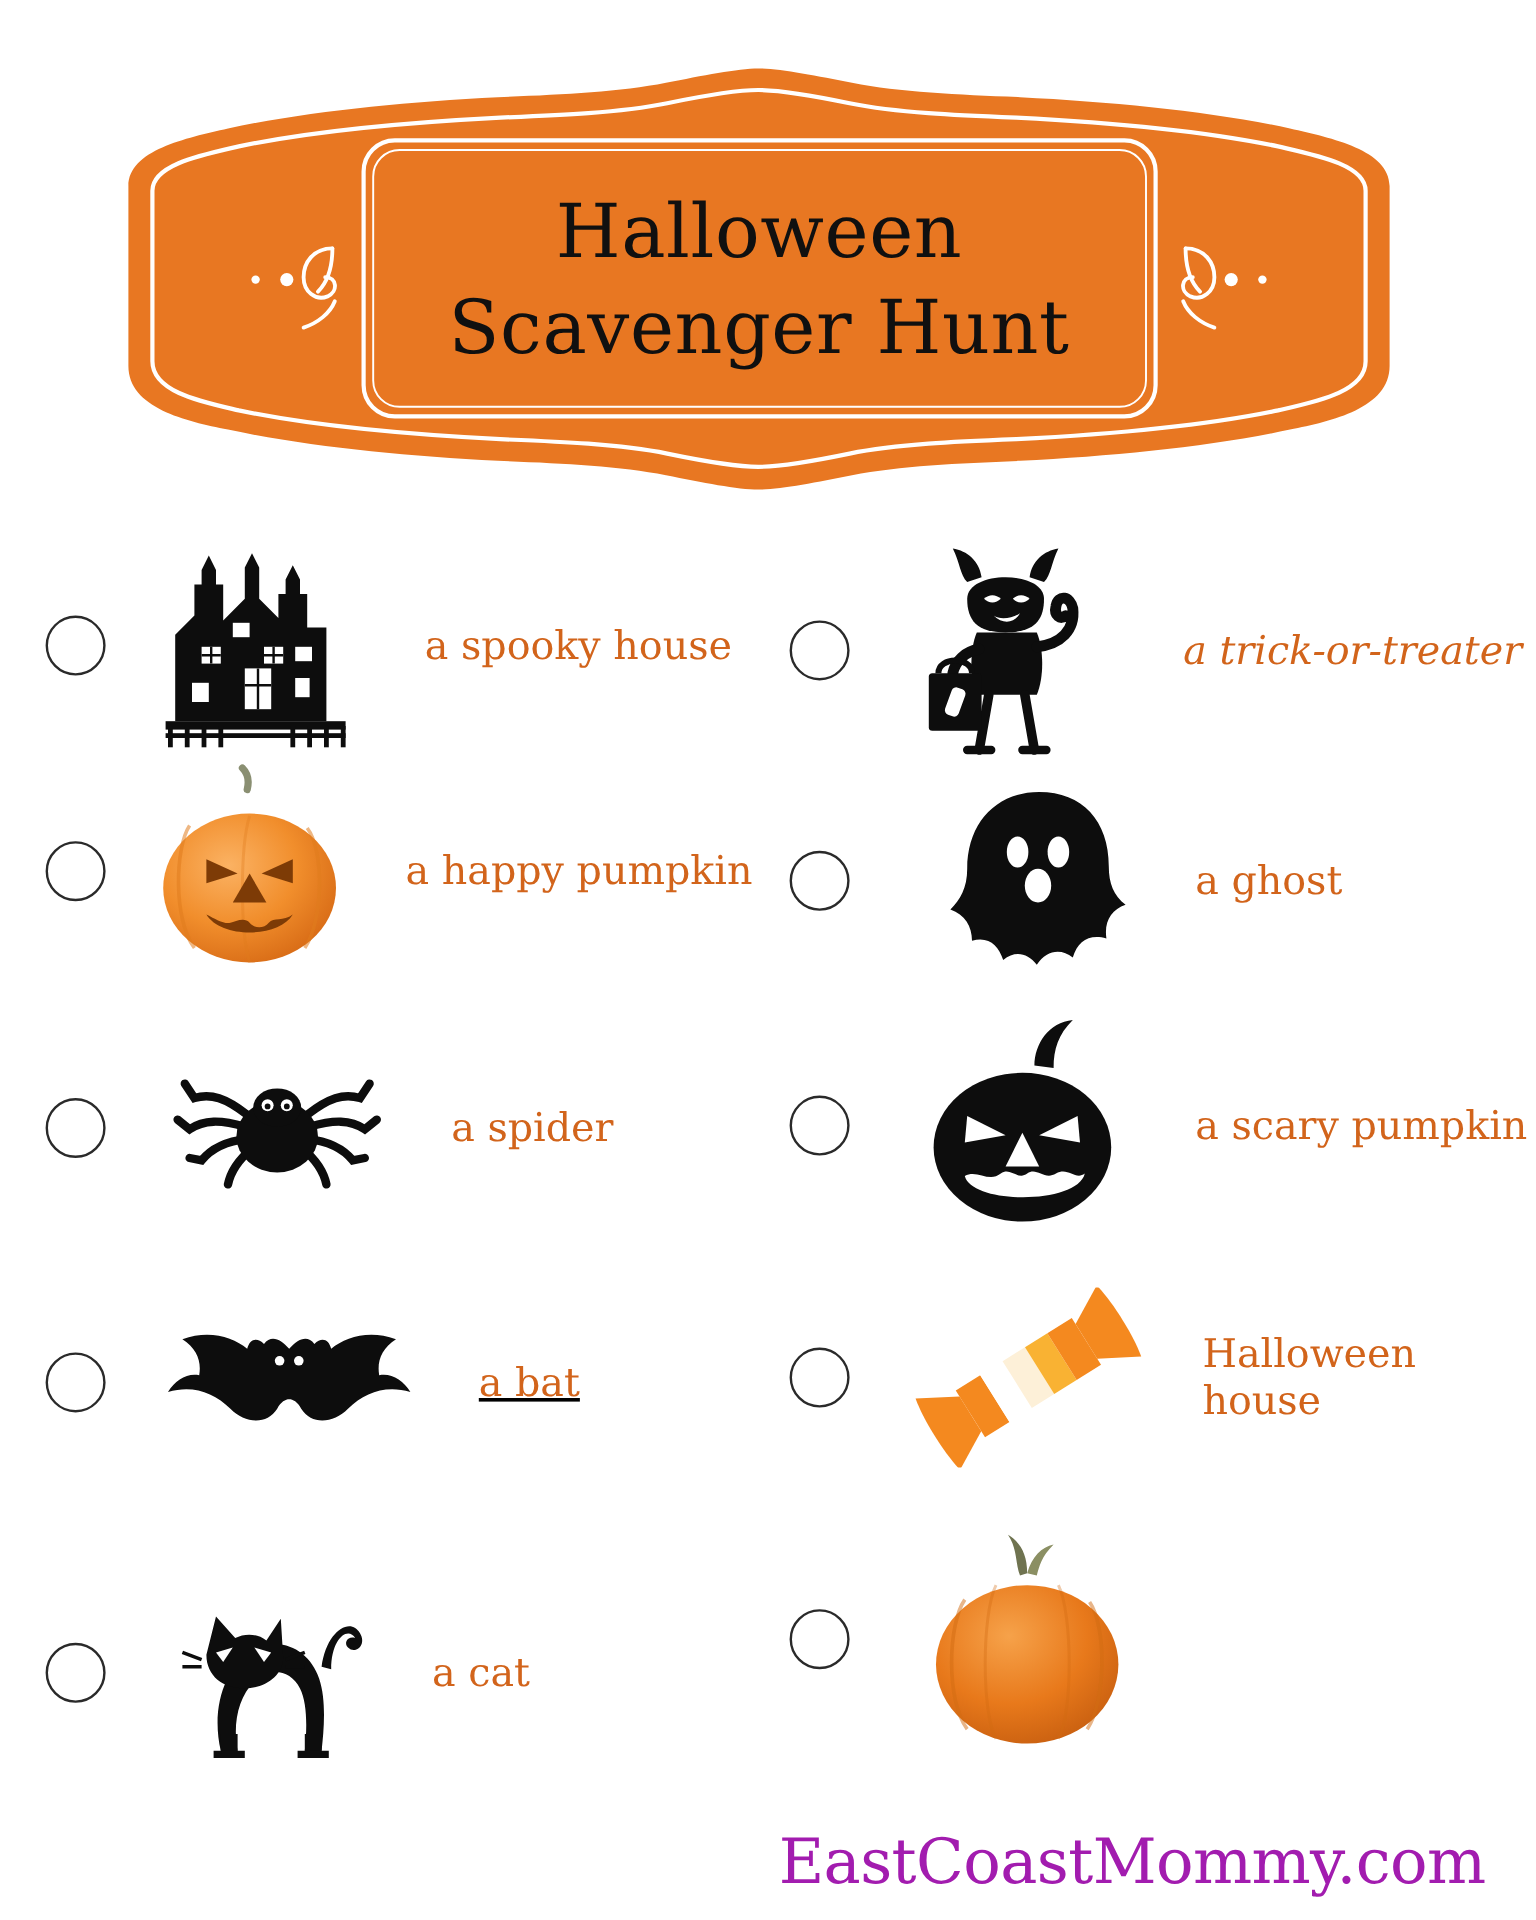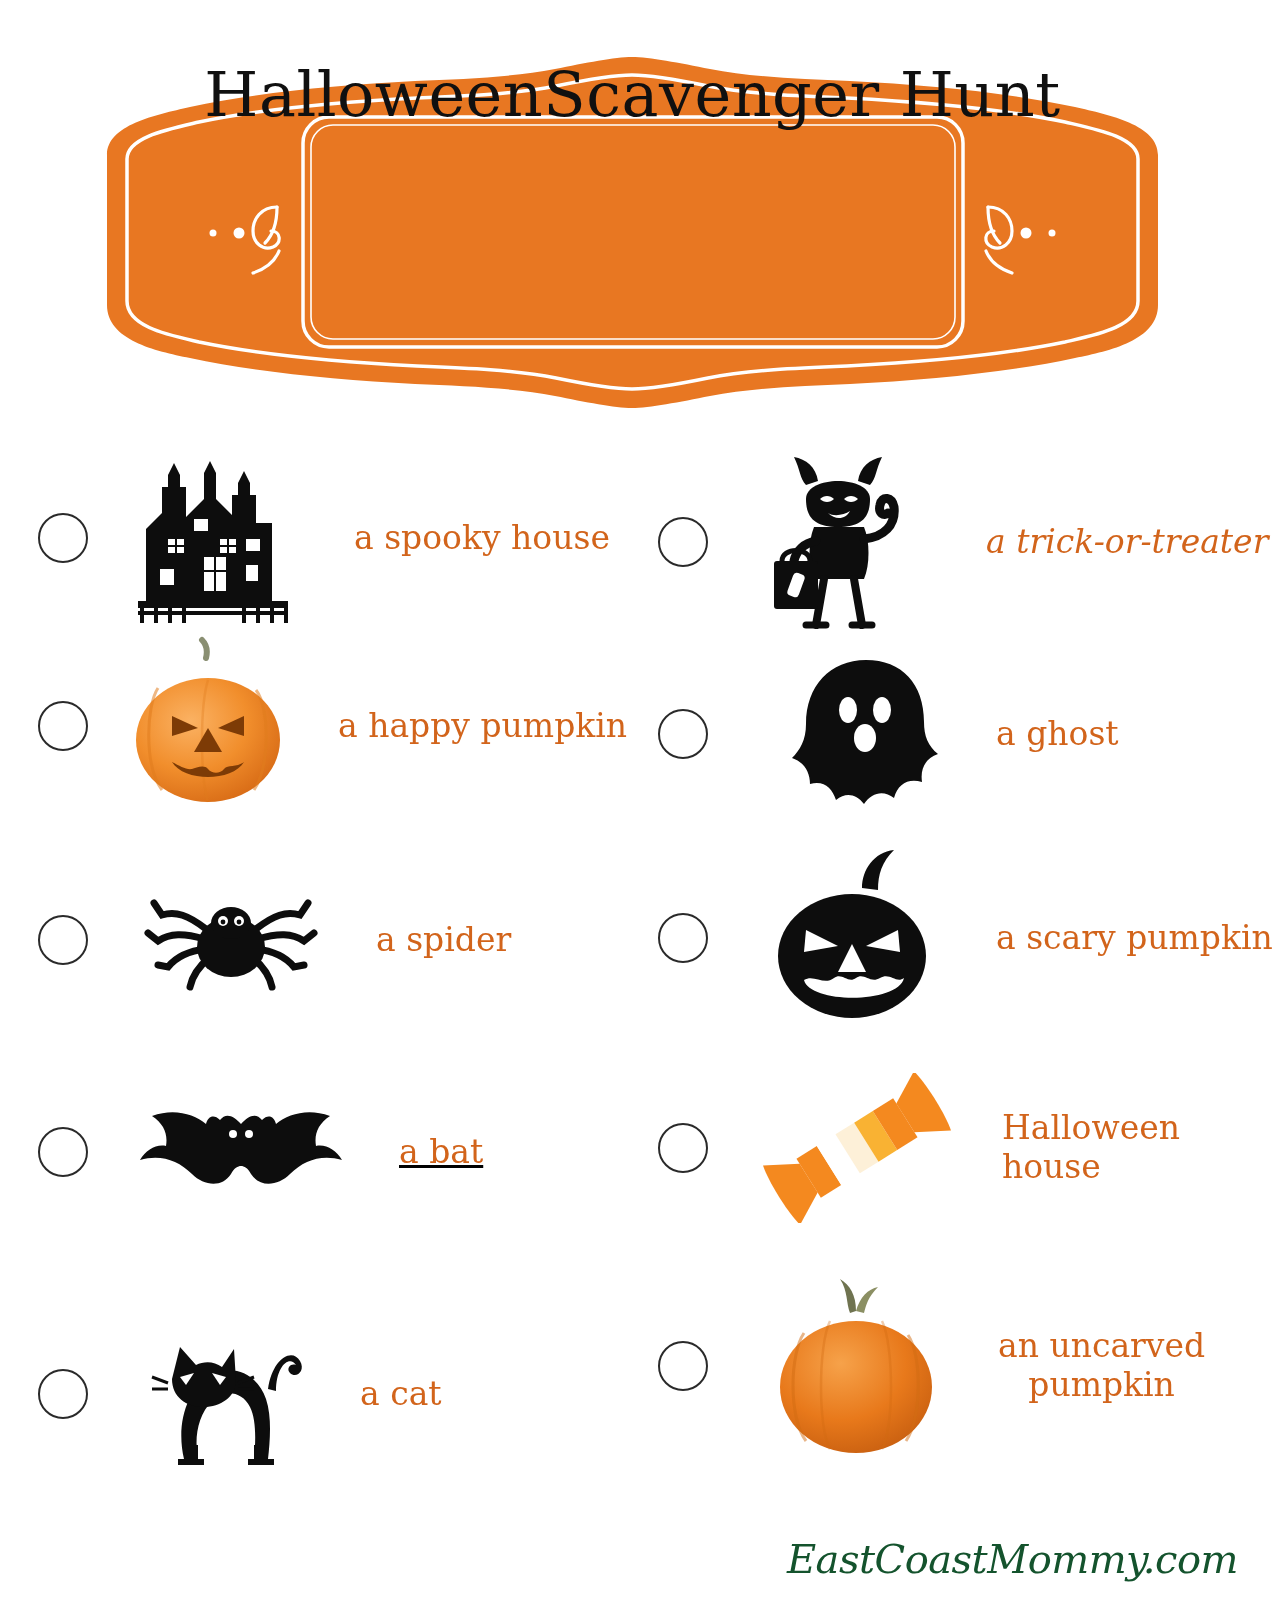--- a/index.html
+++ b/index.html
@@ -24,22 +24,22 @@
     height: 355px;
   }
   #banner-wrap svg { display: block; }
   #banner-title {
     position: absolute;
     left: 0;
     top: 0;
     width: 1075px;
     height: 355px;
     display: flex;
-    flex-direction: row;
-    align-items: flex-start;
+    flex-direction: column;
+    align-items: center;
     justify-content: center;
     pointer-events: none;
   }
   .banner-line {
     font-family: "DejaVu Serif", serif;
     font-size: 62px;
     color: #101010;
     line-height: 1.28;
     letter-spacing: 0.5px;
     white-space: nowrap;
@@ -96,23 +96,22 @@
     margin-left: 14px;
   }
   .label.two-line { text-align: center; }
 
   
   #watermark {
     position: absolute;
     right: 42px;
     bottom: 18px;
     font-family: "DejaVu Serif", serif;
-    font-style: italic;
-    font-size: 40px;
-    color: #14532d;
+    font-size: 52px;
+    color: #a21caf;
     letter-spacing: -0.5px;
   }
 </style>
 </head>
 <body>
 
 <div id="banner-wrap">
   <svg width="1075" height="355" viewBox="0 0 1075 355" xmlns="http://www.w3.org/2000/svg">
 
     <path d="M12,100
@@ -417,21 +416,17 @@
           </defs>
           <path d="M88,40 C88,24 82,14 72,8 C80,20 78,32 82,42 Z" fill="#6f7350"></path>
           <path d="M88,40 C92,26 100,18 110,16 C100,26 98,34 96,42 Z" fill="#8b8f63"></path>
           <ellipse cx="88" cy="116" rx="76" ry="66" fill="url(#pgrad2)"></ellipse>
           <path d="M36,62 C22,82 20,146 38,170" stroke="#d26b12" stroke-width="3" fill="none" opacity="0.5"></path>
           <path d="M140,64 C154,84 154,146 138,170" stroke="#d26b12" stroke-width="3" fill="none" opacity="0.5"></path>
           <path d="M62,50 C50,74 50,158 62,178" stroke="#d26b12" stroke-width="2.5" fill="none" opacity="0.35"></path>
           <path d="M114,50 C126,74 126,158 114,178" stroke="#d26b12" stroke-width="2.5" fill="none" opacity="0.35"></path>
         </svg>
       </div>
-      <div class="label two-line">
-        <div>an uncarved</div>
-        <div>pumpkin</div>
-      </div>
     </div>
   </div>
 </div>
 
 <div id="watermark">EastCoastMommy.com</div>
 
 </body></html>

